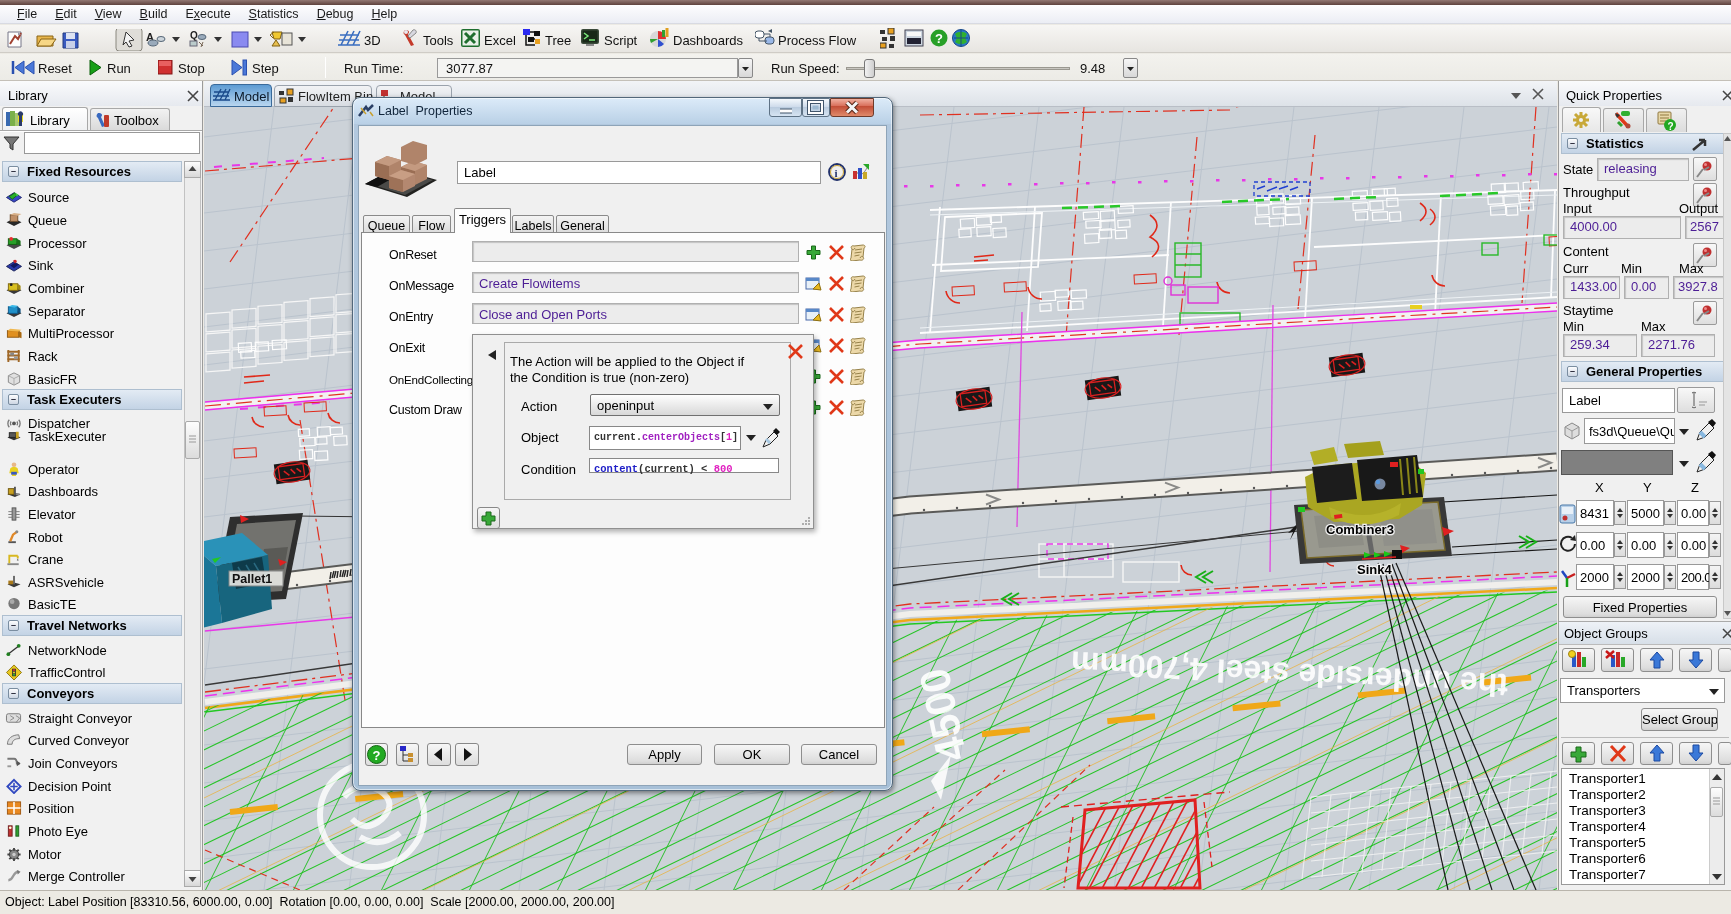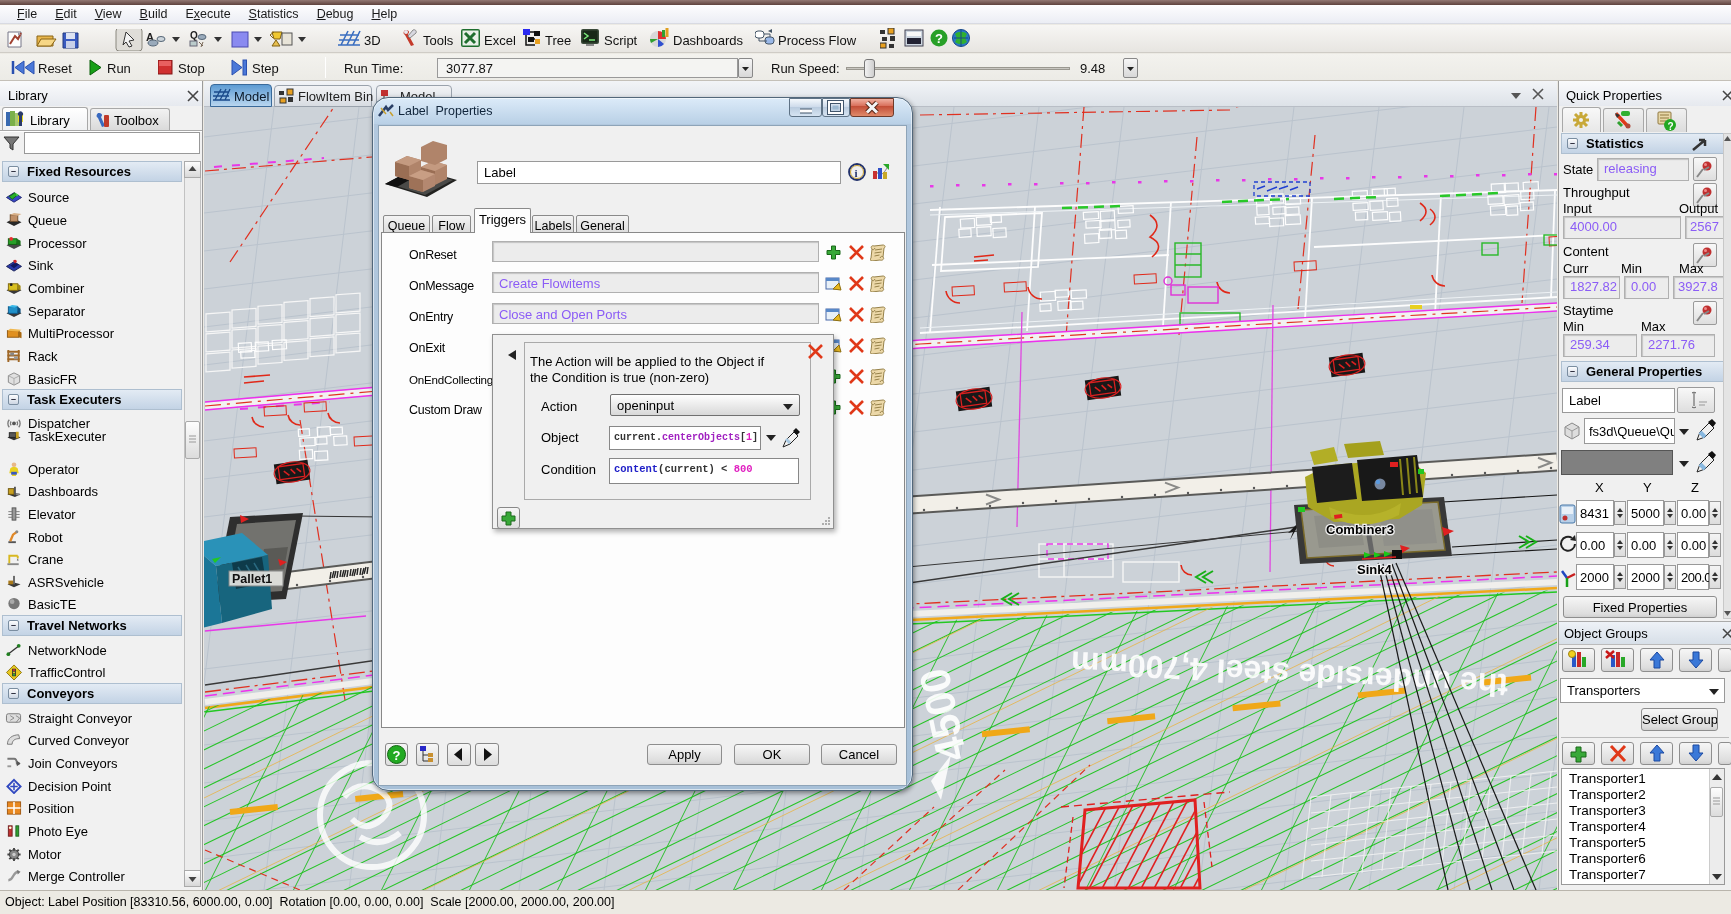--- a/index.html
+++ b/index.html
@@ -14,29 +14,29 @@
 .libhead{position:absolute;left:2px;width:180px;height:21px;background:linear-gradient(#e3ebf4,#c3d3e5);border:1px solid #aebfd0;font-weight:bold;font-size:13px;color:#000;padding:2px 0 0 24px;}
 .collapse{position:absolute;left:5px;top:4px;width:11px;height:11px;background:linear-gradient(#fdfdfe,#cdd6e3);border:1px solid #7a8da0;border-radius:2px;font-size:9px;line-height:9px;text-align:center;color:#223;}
 .litem{position:absolute;left:0;width:183px;height:23px;font-size:13px;color:#000;}
 .litem .lt{position:absolute;left:28px;top:4px;}
 .licon{position:absolute;left:5px;top:3px;width:18px;height:16px;}
 #view{position:absolute;left:204px;top:81px;width:1353px;height:809px;background:#ccd2d8;}
 #viewtabs{position:absolute;left:0;top:0;width:1353px;height:26px;background:linear-gradient(#f2f4f7,#dde2e8);border-bottom:1px solid #b9bec6;}
 #qp{position:absolute;left:1558px;top:81px;width:173px;height:809px;background:#f0f0f0;border-left:1px solid #9a9a9a;font-size:13px;}
 #statusbar{position:absolute;left:0;top:890px;width:1731px;height:24px;background:#eceae3;border-top:1px solid #b9b5ac;font-size:12.5px;color:#000;padding:4px 0 0 5px;}
 .qhead{position:absolute;left:2px;width:165px;height:21px;background:linear-gradient(#e3ebf4,#c3d3e5);border:1px solid #aebfd0;font-weight:bold;font-size:13px;color:#000;padding:2px 0 0 24px;}
-.fld{position:absolute;background:#ececec;border:1px solid #b0b0b0;box-shadow:inset 1px 1px 1px rgba(120,120,120,.35);font-size:13px;color:#8b5cf6;padding:2px 0 0 6px;}
+.fld{position:absolute;background:#ececec;border:1px solid #b0b0b0;box-shadow:inset 1px 1px 1px rgba(120,120,120,.35);font-size:13px;color:#4c1d95;padding:2px 0 0 6px;}
 .wfld{position:absolute;background:#fff;border:1px solid #999;font-size:13px;color:#000;padding:2px 0 0 6px;}
 .pinbtn{position:absolute;width:24px;height:24px;background:linear-gradient(#f8f8f8,#dedede);border:1px solid #9a9a9a;border-radius:2px;}
 .btn{position:absolute;background:linear-gradient(#f6f6f6,#dddddd 85%,#d0d0d0);border:1px solid #8e8e8e;border-radius:3px;font-size:13px;color:#000;text-align:center;white-space:nowrap;overflow:hidden;}
 .spin{position:absolute;width:12px;height:24px;background:linear-gradient(#f4f4f4,#dcdcdc);border:1px solid #999;}
 .spin:before{content:"";position:absolute;left:2px;top:3px;border:3.5px solid transparent;border-bottom:4px solid #333;}
 .spin:after{content:"";position:absolute;left:2px;bottom:3px;border:3.5px solid transparent;border-top:4px solid #333;}
 .qlabel{position:absolute;color:#000;}
-#dlg{position:absolute;left:372px;top:97px;width:541px;height:694px;border-radius:16px;background:linear-gradient(#dcebf9,#b9d0e6 26px,#b2c8de 26px,#a7c0d8);box-shadow:1px 2px 5px rgba(0,0,0,.45), inset 0 0 0 1px rgba(255,255,255,.55);border:1px solid #52677a;}
+#dlg{position:absolute;left:352px;top:97px;width:541px;height:694px;border-radius:8px;background:linear-gradient(#dcebf9,#b9d0e6 26px,#b2c8de 26px,#a7c0d8);box-shadow:1px 2px 5px rgba(0,0,0,.45), inset 0 0 0 1px rgba(255,255,255,.55);border:1px solid #52677a;}
 #dlgbody{position:absolute;left:5px;top:27px;width:529px;height:661px;background:#f0f0f0;border:1px solid #8ea4b8;}
 .dtab{position:absolute;top:0;height:22px;background:linear-gradient(#f4f4f4,#dcdcdc);border:1px solid #8a8a8a;font-size:13px;text-align:center;padding-top:3px;border-radius:2px 2px 0 0;}
 .trow{position:absolute;left:15px;font-size:12.4px;color:#000;letter-spacing:-0.2px;}
 .ticon{position:absolute;width:17px;height:17px;}
 </style></head>
 <body>
 <div id="titlestrip"></div>
 <div id="menubar"><span style="margin-left:8px"><u>F</u>ile</span><span><u>E</u>dit</span><span><u>V</u>iew</span><span><u>B</u>uild</span><span>E<u>x</u>ecute</span><span><u>S</u>tatistics</span><span><u>D</u>ebug</span><span><u>H</u>elp</span></div>
 <div id="toolbar">
 <svg class="abs" style="left:6px;top:4px" width="300" height="22">
@@ -1094,21 +1094,21 @@
 <div class="fld" style="left:126px;top:135px;width:40px;height:23px;padding-left:4px">2567</div>
 <div class="qlabel" style="left:4px;top:163px">Content</div>
 <div class="pinbtn" style="left:134px;top:162px"><svg width="22" height="22">
         <circle cx="13" cy="8" r="4.5" fill="#c03030"></circle>
         <circle cx="11.5" cy="6.5" r="1.5" fill="#e88"></circle>
         <path d="M9 11l-6 8M10 12l5-3" stroke="#888" stroke-width="2"></path>
       </svg></div>
 <div class="qlabel" style="left:4px;top:180px">Curr</div>
     <div class="qlabel" style="left:62px;top:180px">Min</div>
     <div class="qlabel" style="left:120px;top:180px">Max</div>
-<div class="fld" style="left:4px;top:195px;width:57px;height:23px">1827.82</div>
+<div class="fld" style="left:4px;top:195px;width:57px;height:23px">1433.00</div>
 <div class="fld" style="left:65px;top:195px;width:45px;height:23px">0.00</div>
 <div class="fld" style="left:114px;top:195px;width:52px;height:23px;padding-left:4px">3927.8</div>
 <div class="qlabel" style="left:4px;top:222px">Staytime</div>
 <div class="pinbtn" style="left:134px;top:220px"><svg width="22" height="22">
         <circle cx="13" cy="8" r="4.5" fill="#c03030"></circle>
         <circle cx="11.5" cy="6.5" r="1.5" fill="#e88"></circle>
         <path d="M9 11l-6 8M10 12l5-3" stroke="#888" stroke-width="2"></path>
       </svg></div>
 <div class="qlabel" style="left:4px;top:238px">Min</div>
     <div class="qlabel" style="left:82px;top:238px">Max</div>
@@ -1398,21 +1398,21 @@
    <div class="abs" style="left:116px;top:91px;width:152px;height:24px;background:#fff;border:1px solid #888;overflow:hidden;font-family:'Liberation Mono',monospace;font-size:10px;font-weight:bold;padding:5px 0 0 4px;white-space:nowrap"><span style="color:#333">current.</span><span style="color:#a020c0">centerObjects</span><span style="color:#333">[</span><span style="color:#e020c0">1</span><span style="color:#333">]</span></div>
    <svg class="abs" style="left:272px;top:98px" width="12" height="10">
             <path d="M1 2l5 6 5-6z" fill="#222"></path>
           </svg>
    <svg class="abs" style="left:287px;top:91px" width="22" height="24">
             <path d="M3 21l3-7 8-8 4 4-8 8z" fill="none" stroke="#222"></path>
             <path d="M13 5l3-3 4 4-3 3z" fill="#111"></path>
             <path d="M6 13l4 4" stroke="#a8c8e0" stroke-width="3"></path>
           </svg>
    <div class="abs" style="left:48px;top:127px;font-size:13px">Condition</div>
-   <div class="abs" style="left:116px;top:123px;width:190px;height:26px;background:#fff;border:1px solid #888;font-family:'Liberation Mono',monospace;font-size:10.5px;font-weight:bold;padding:4px 0 0 4px"><span style="color:#2020c8">content</span><span style="color:#333">(current)&nbsp;&lt;&nbsp;</span><span style="color:#e020c0">800</span></div>
+   <div class="abs" style="left:116px;top:123px;width:190px;height:15px;background:#fff;border:1px solid #888;font-family:'Liberation Mono',monospace;font-size:10.5px;font-weight:bold;padding:4px 0 0 4px"><span style="color:#2020c8">content</span><span style="color:#333">(current)&nbsp;&lt;&nbsp;</span><span style="color:#e020c0">800</span></div>
    <div class="abs" style="left:4px;top:172px;width:23px;height:22px;background:linear-gradient(#f6f6f6,#ddd);border:1px solid #888;border-radius:3px"><svg width="21" height="20">
               <path d="M8 4h5v4h4v5h-4v4H8v-4H4V8h4z" fill="#38a838" stroke="#1a681a"></path>
             </svg></div>
    <svg class="abs" style="right:2px;bottom:2px" width="10" height="10">
             <circle cx="8" cy="2" r="1" fill="#999"></circle>
             <circle cx="8" cy="5" r="1" fill="#999"></circle>
             <circle cx="8" cy="8" r="1" fill="#999"></circle>
             <circle cx="5" cy="5" r="1" fill="#999"></circle>
             <circle cx="5" cy="8" r="1" fill="#999"></circle>
             <circle cx="2" cy="8" r="1" fill="#999"></circle>

